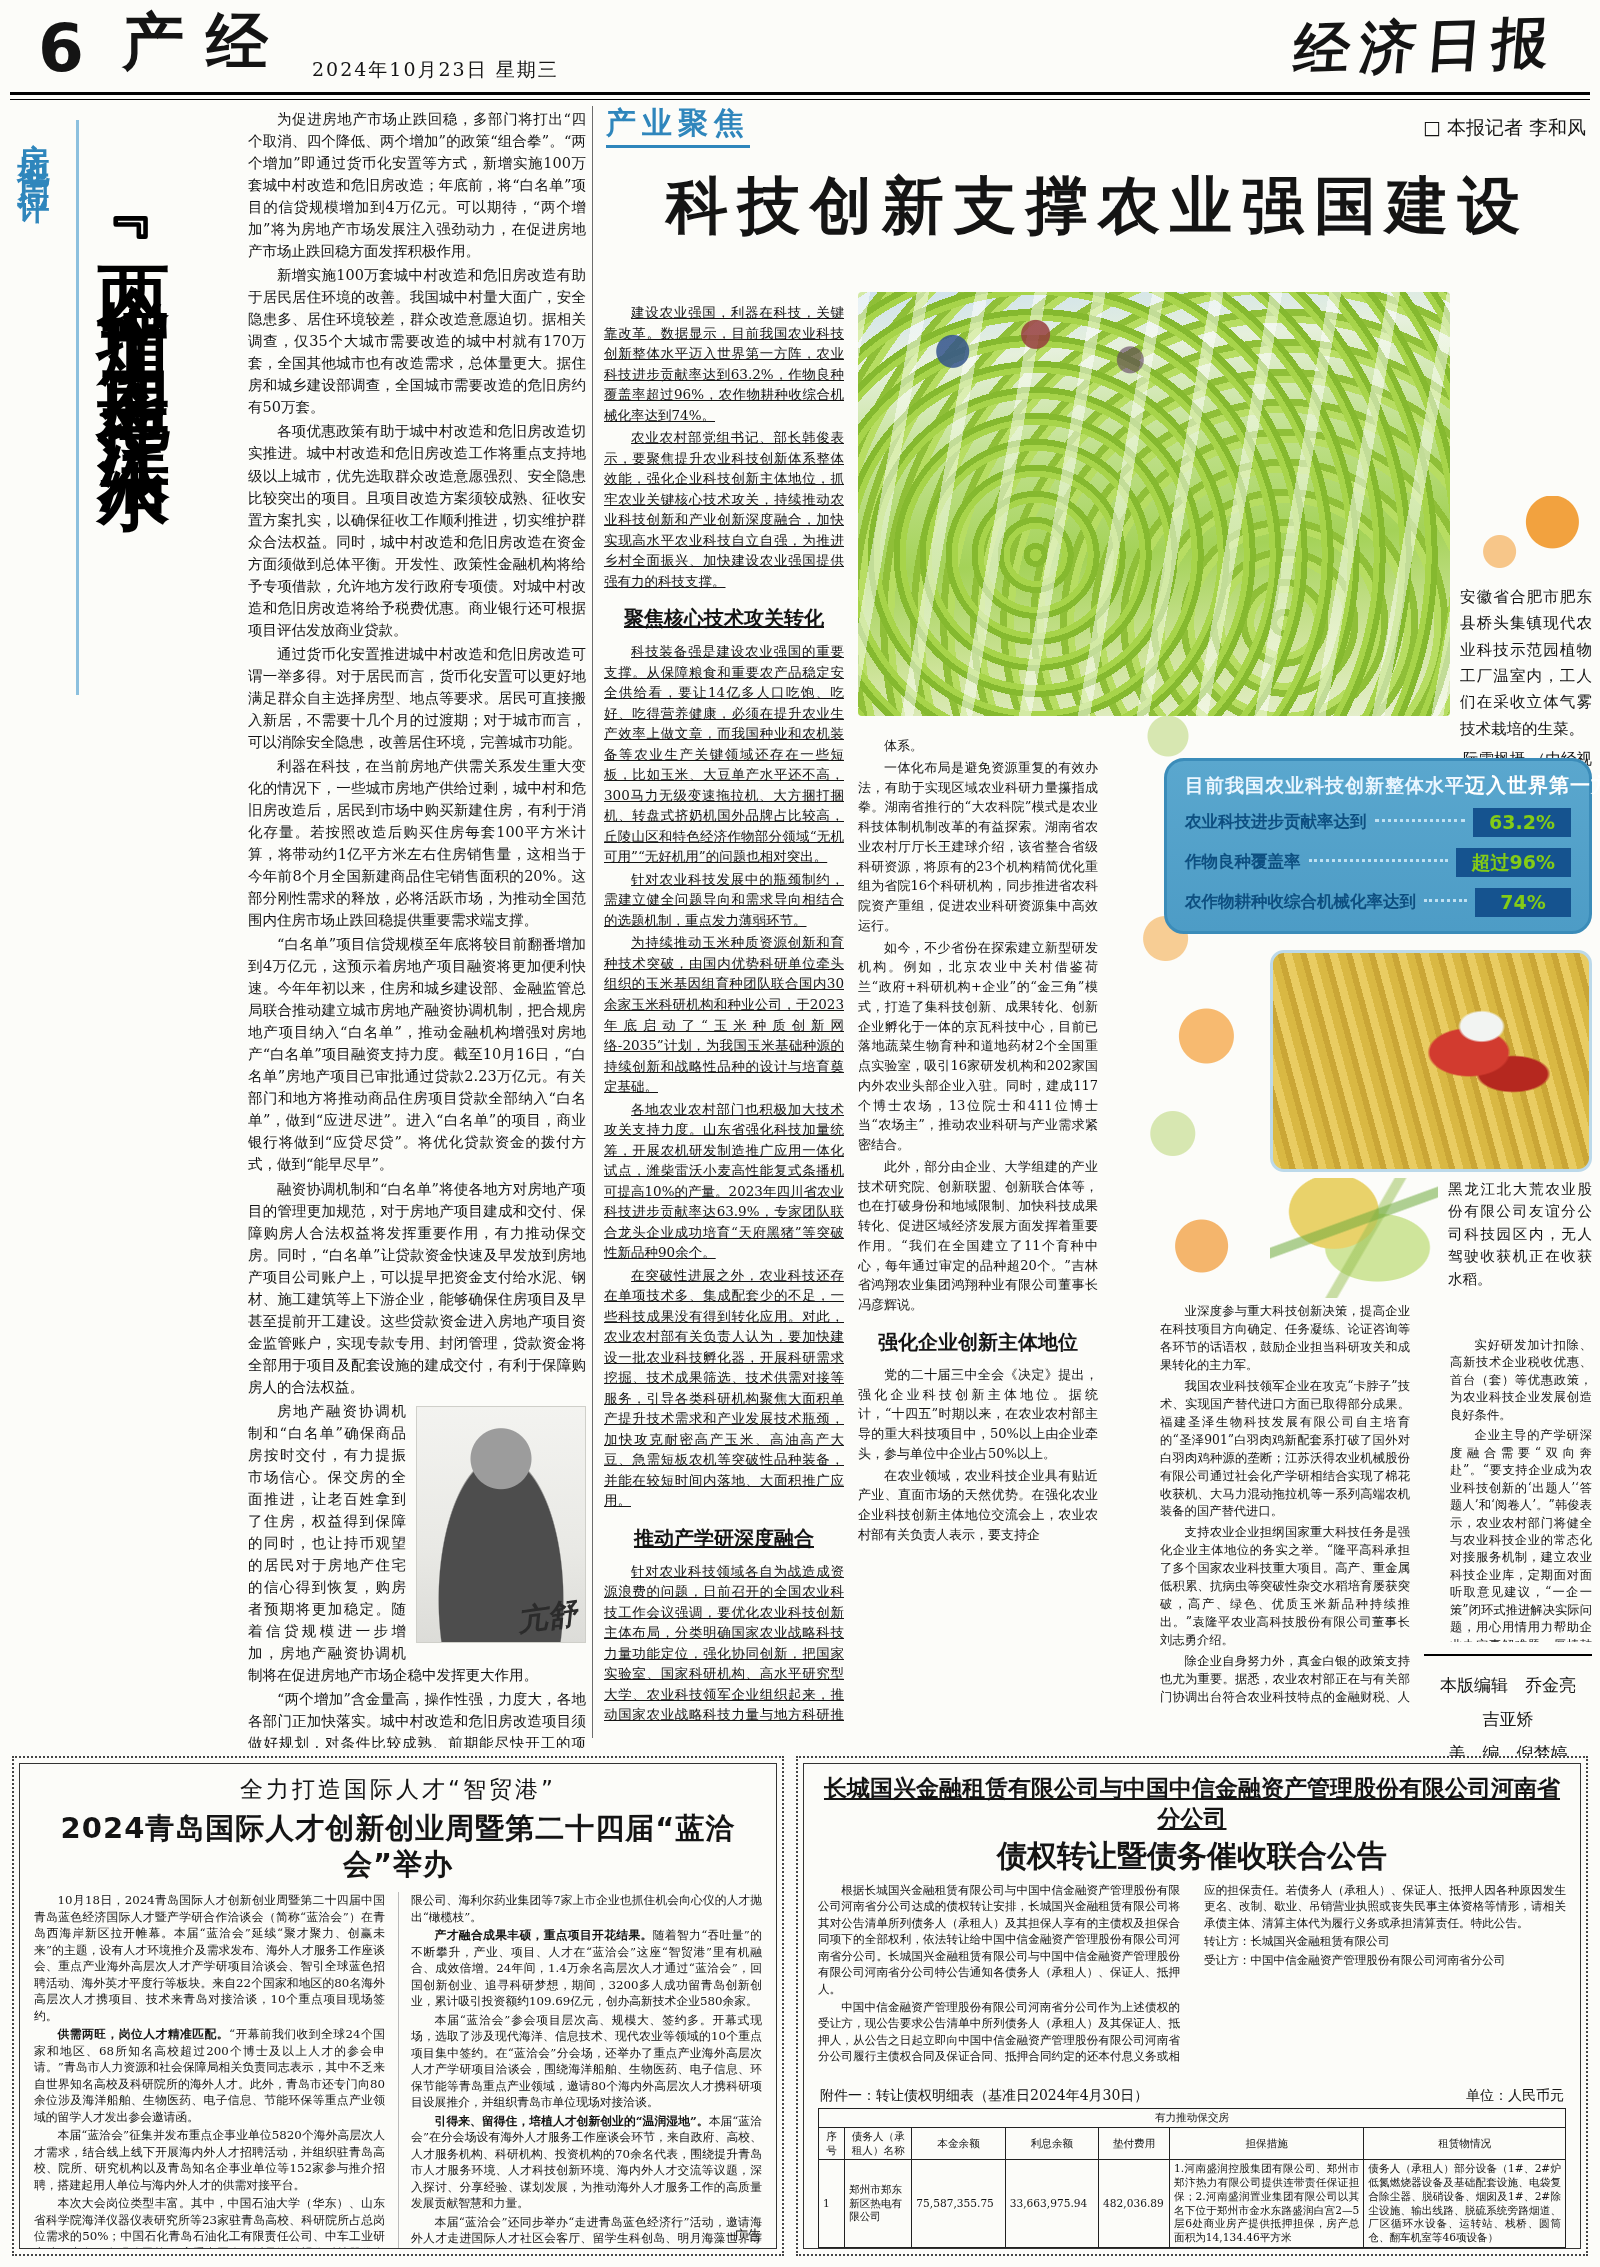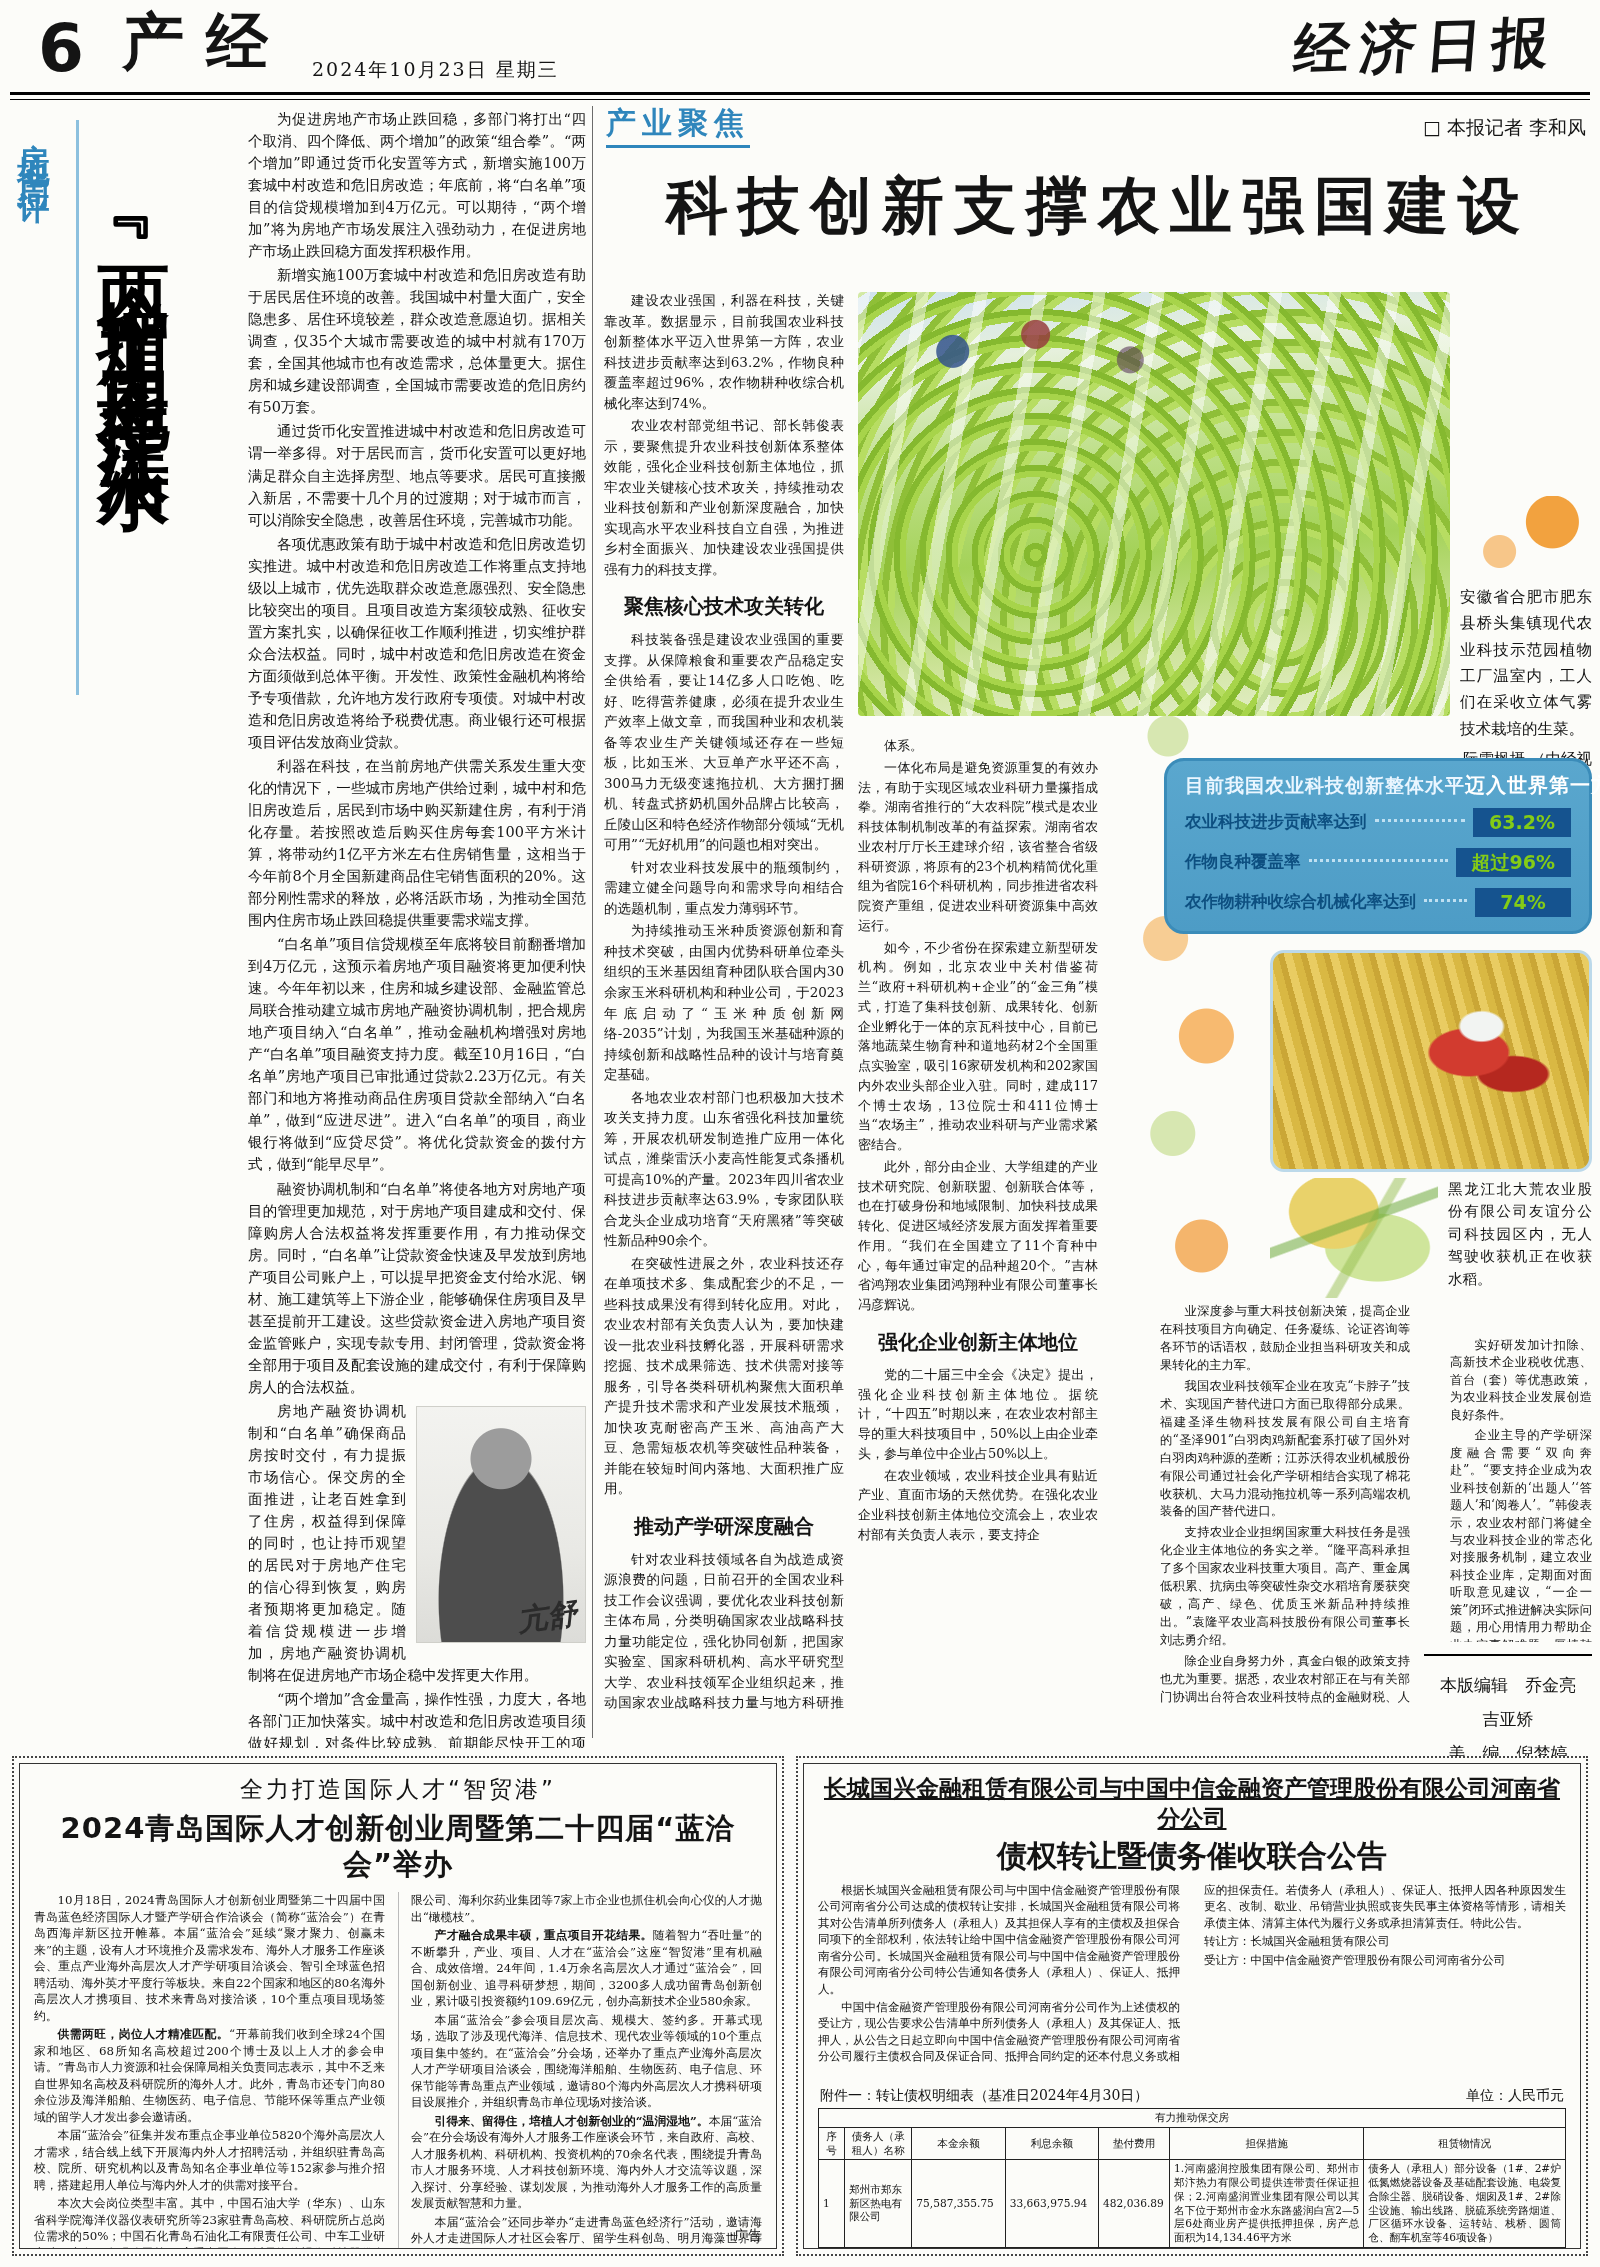--- a/index.html
+++ b/index.html
@@ -43,21 +43,21 @@
 
   
   .main{position:absolute;left:604px;top:106px;width:988px;height:1652px;}
   .kicker{position:absolute;left:2px;top:2px;font:700 30px/1 var(--sans);color:var(--blue);
           letter-spacing:6px;border-bottom:3px solid var(--blue);padding-bottom:7px;}
   .byline{position:absolute;right:6px;top:12px;font:400 19px/1 var(--serif);}
   .art-headline{position:absolute;left:0;right:0;top:64px;text-align:center;
                 font:900 62px/1.15 var(--serif);letter-spacing:10px;}
   .art-body{position:absolute;left:0;right:0;top:180px;bottom:0;}
   .art-col{position:absolute;overflow:hidden;font:400 13.5px/1.52 var(--serif);text-align:justify;}
-  .col-a{left:0;top:4px;width:240px;height:1424px;}
+  .col-a{left:0;top:16px;width:240px;height:1424px;text-decoration:underline;}
   .col-b{left:254px;top:450px;width:240px;height:968px;font-size:13px;}
   .col-c{left:556px;top:1016px;width:250px;height:402px;font-size:12.3px;line-height:1.46;}
   .col-d{left:846px;top:1050px;width:142px;height:306px;font-size:12.3px;line-height:1.42;}
   .blk{margin:0 0 2px;text-indent:2em;}
   .blk .blk-lead{font-weight:700;}
   .t-h{font:700 20px/1.3 var(--sans);text-align:center;text-indent:0;margin:14px 0 10px;}
 
   .figure1{position:absolute;left:254px;top:6px;width:592px;height:424px;border-radius:4px;
            background:
              radial-gradient(circle at 16% 14%, rgba(52,84,140,.85) 0 16px, transparent 17px),
@@ -148,22 +148,22 @@
 
   <section class="oped">
     <div class="oped-label">房地产周评</div>
     <div class="oped-blue-line"></div>
     <h1 class="oped-headline" style="margin:0;">『两个增加』为房地产注入活水</h1>
     <div class="oped-body">
       <div>
 
       <p class="op-p">为促进房地产市场止跌回稳，多部门将打出“四个取消、四个降低、两个增加”的政策“组合拳”。“两个增加”即通过货币化安置等方式，新增实施100万套城中村改造和危旧房改造；年底前，将“白名单”项目的信贷规模增加到4万亿元。可以期待，“两个增加”将为房地产市场发展注入强劲动力，在促进房地产市场止跌回稳方面发挥积极作用。</p>
           <p class="op-p">新增实施100万套城中村改造和危旧房改造有助于居民居住环境的改善。我国城中村量大面广，安全隐患多、居住环境较差，群众改造意愿迫切。据相关调查，仅35个大城市需要改造的城中村就有170万套，全国其他城市也有改造需求，总体量更大。据住房和城乡建设部调查，全国城市需要改造的危旧房约有50万套。</p>
+          <p class="op-p">各项优惠政策有助于城中村改造和危旧房改造切实推进。城中村改造和危旧房改造工作将重点支持地级以上城市，优先选取群众改造意愿强烈、安全隐患比较突出的项目。且项目改造方案须较成熟、征收安置方案扎实，以确保征收工作顺利推进，切实维护群众合法权益。同时，城中村改造和危旧房改造在资金方面须做到总体平衡。开发性、政策性金融机构将给予专项借款，允许地方发行政府专项债。对城中村改造和危旧房改造将给予税费优惠。商业银行还可根据项目评估发放商业贷款。</p>
           <p class="op-p">通过货币化安置推进城中村改造和危旧房改造可谓一举多得。对于居民而言，货币化安置可以更好地满足群众自主选择房型、地点等要求。居民可直接搬入新居，不需要十几个月的过渡期；对于城市而言，可以消除安全隐患，改善居住环境，完善城市功能。</p>
-          <p class="op-p">各项优惠政策有助于城中村改造和危旧房改造切实推进。城中村改造和危旧房改造工作将重点支持地级以上城市，优先选取群众改造意愿强烈、安全隐患比较突出的项目。且项目改造方案须较成熟、征收安置方案扎实，以确保征收工作顺利推进，切实维护群众合法权益。同时，城中村改造和危旧房改造在资金方面须做到总体平衡。开发性、政策性金融机构将给予专项借款，允许地方发行政府专项债。对城中村改造和危旧房改造将给予税费优惠。商业银行还可根据项目评估发放商业贷款。</p>
           <p class="op-p">利器在科技，在当前房地产供需关系发生重大变化的情况下，一些城市房地产供给过剩，城中村和危旧房改造后，居民到市场中购买新建住房，有利于消化存量。若按照改造后购买住房每套100平方米计算，将带动约1亿平方米左右住房销售量，这相当于今年前8个月全国新建商品住宅销售面积的20%。这部分刚性需求的释放，必将活跃市场，为推动全国范围内住房市场止跌回稳提供重要需求端支撑。</p>
           <p class="op-p">“白名单”项目信贷规模至年底将较目前翻番增加到4万亿元，这预示着房地产项目融资将更加便利快速。今年年初以来，住房和城乡建设部、金融监管总局联合推动建立城市房地产融资协调机制，把合规房地产项目纳入“白名单”，推动金融机构增强对房地产“白名单”项目融资支持力度。截至10月16日，“白名单”房地产项目已审批通过贷款2.23万亿元。有关部门和地方将推动商品住房项目贷款全部纳入“白名单”，做到“应进尽进”。进入“白名单”的项目，商业银行将做到“应贷尽贷”。将优化贷款资金的拨付方式，做到“能早尽早”。</p>
           <p class="op-p">融资协调机制和“白名单”将使各地方对房地产项目的管理更加规范，对于房地产项目建成和交付、保障购房人合法权益将发挥重要作用，有力推动保交房。同时，“白名单”让贷款资金快速及早发放到房地产项目公司账户上，可以提早把资金支付给水泥、钢材、施工建筑等上下游企业，能够确保住房项目及早甚至提前开工建设。这些贷款资金进入房地产项目资金监管账户，实现专款专用、封闭管理，贷款资金将全部用于项目及配套设施的建成交付，有利于保障购房人的合法权益。</p>
         </div>
       <div class="portrait">
         <span class="signature">亢舒</span>
       </div>
       <div>
 
       <p class="op-p">房地产融资协调机制和“白名单”确保商品房按时交付，有力提振市场信心。保交房的全面推进，让老百姓拿到了住房，权益得到保障的同时，也让持币观望的居民对于房地产住宅的信心得到恢复，购房者预期将更加稳定。随着信贷规模进一步增加，房地产融资协调机制将在促进房地产市场企稳中发挥更大作用。</p>

